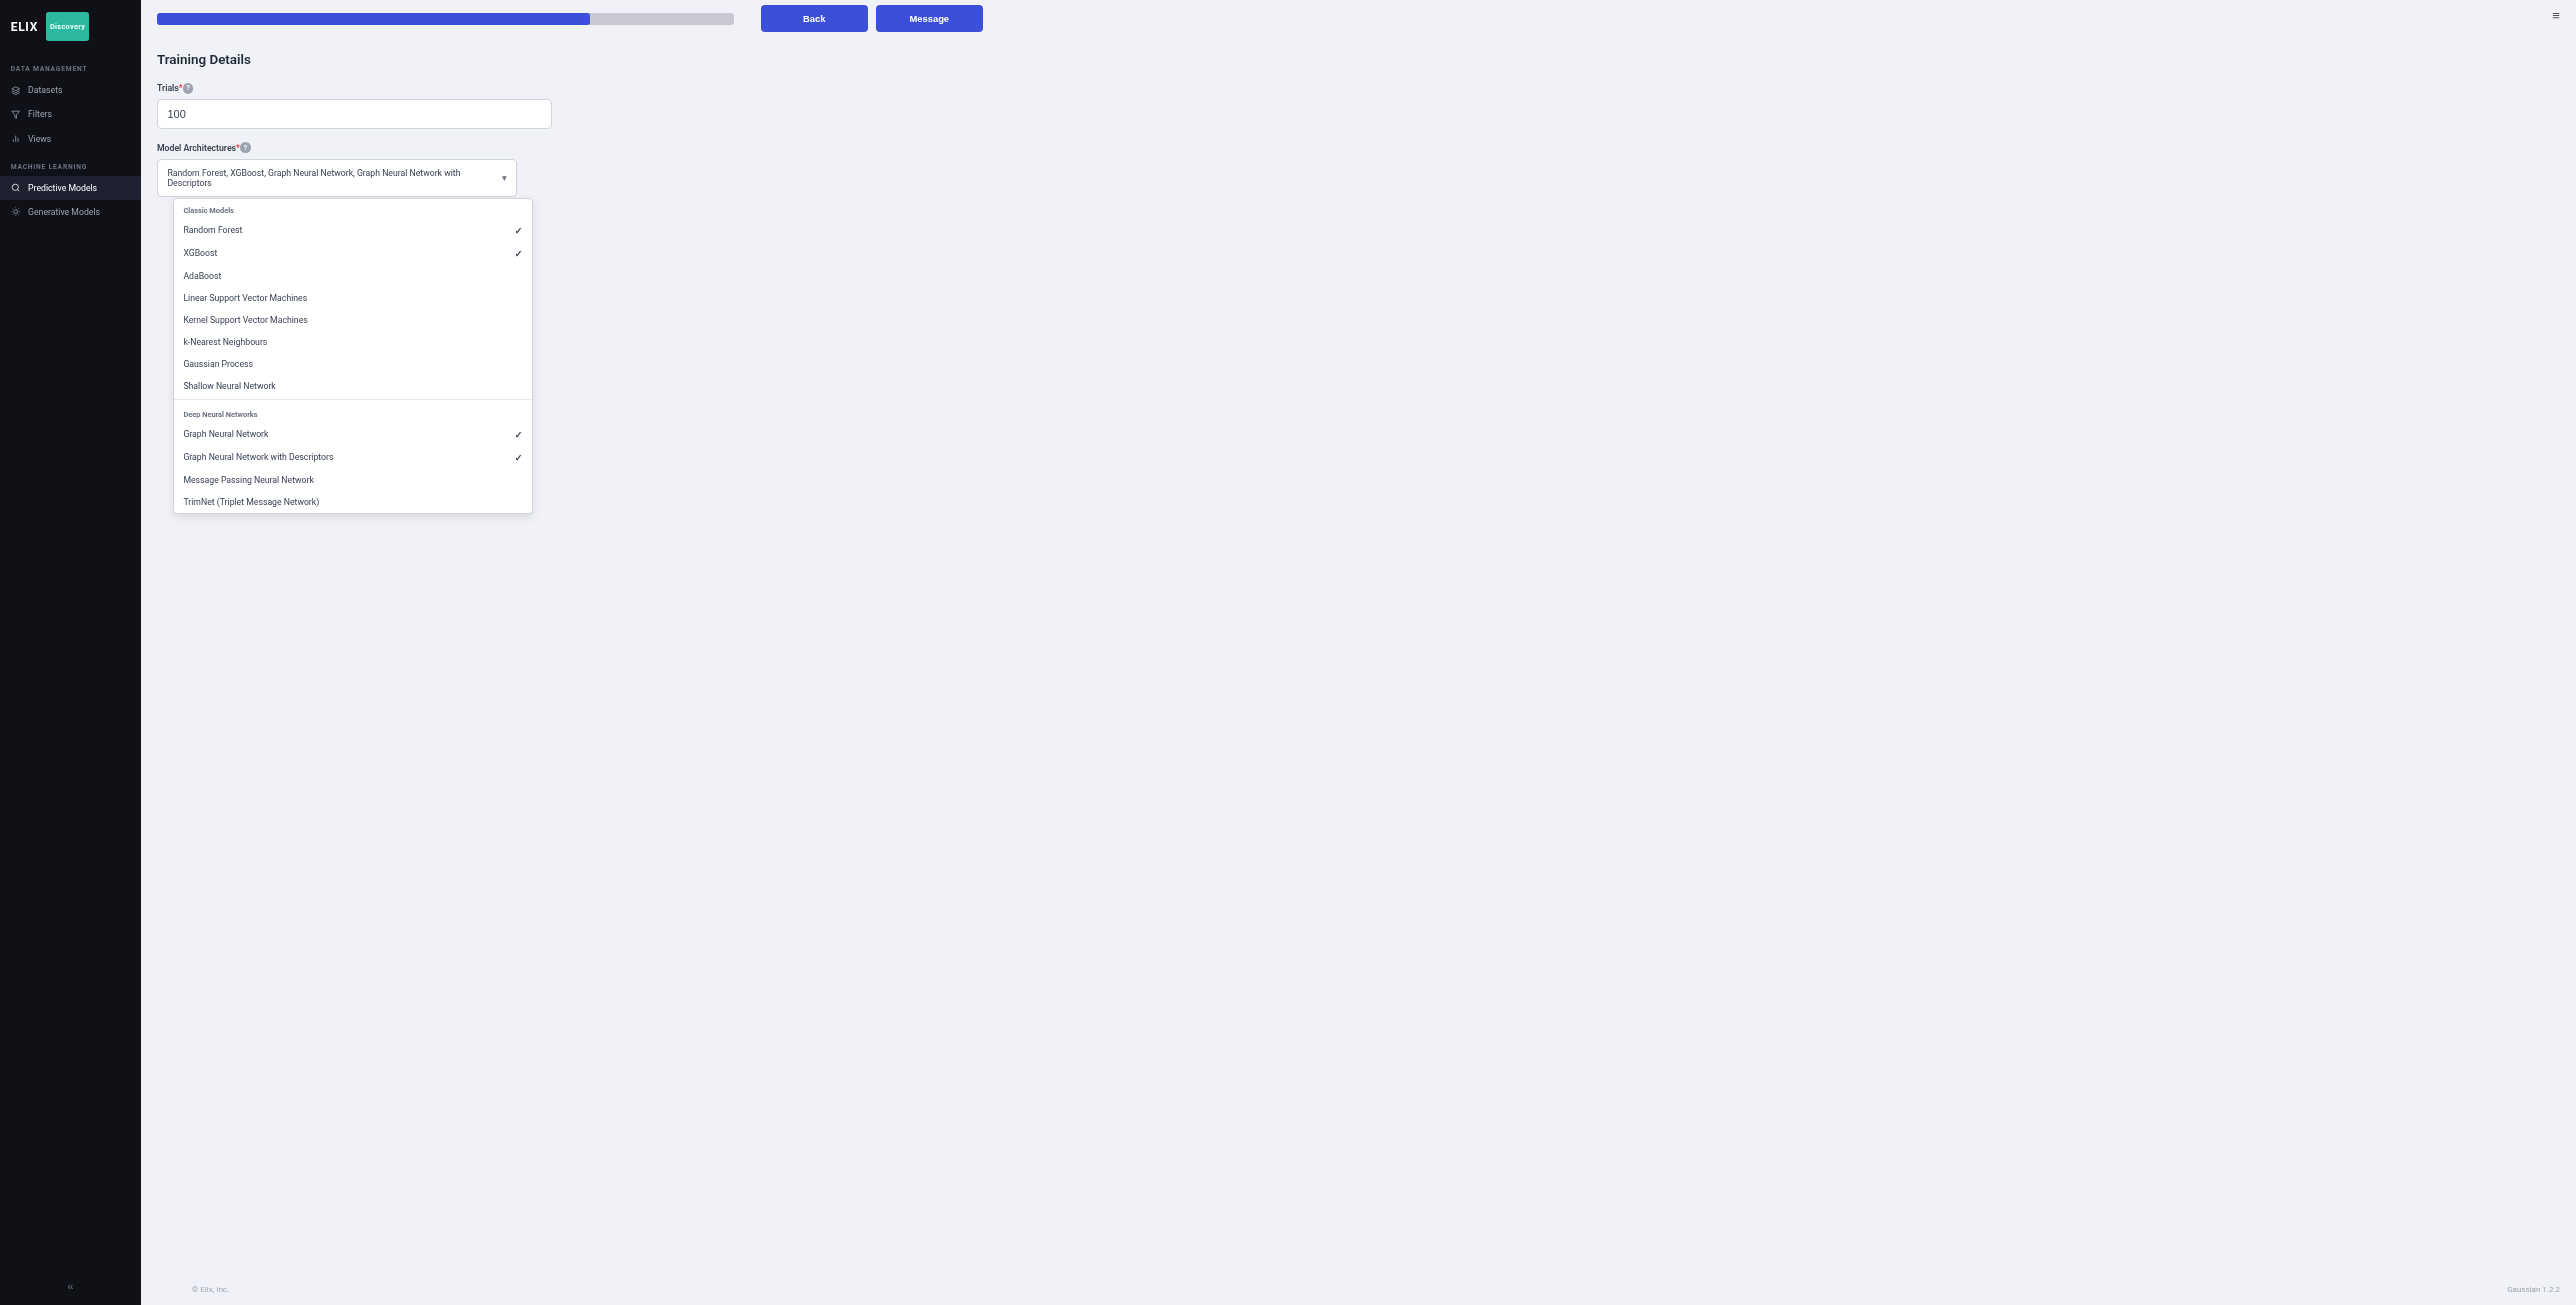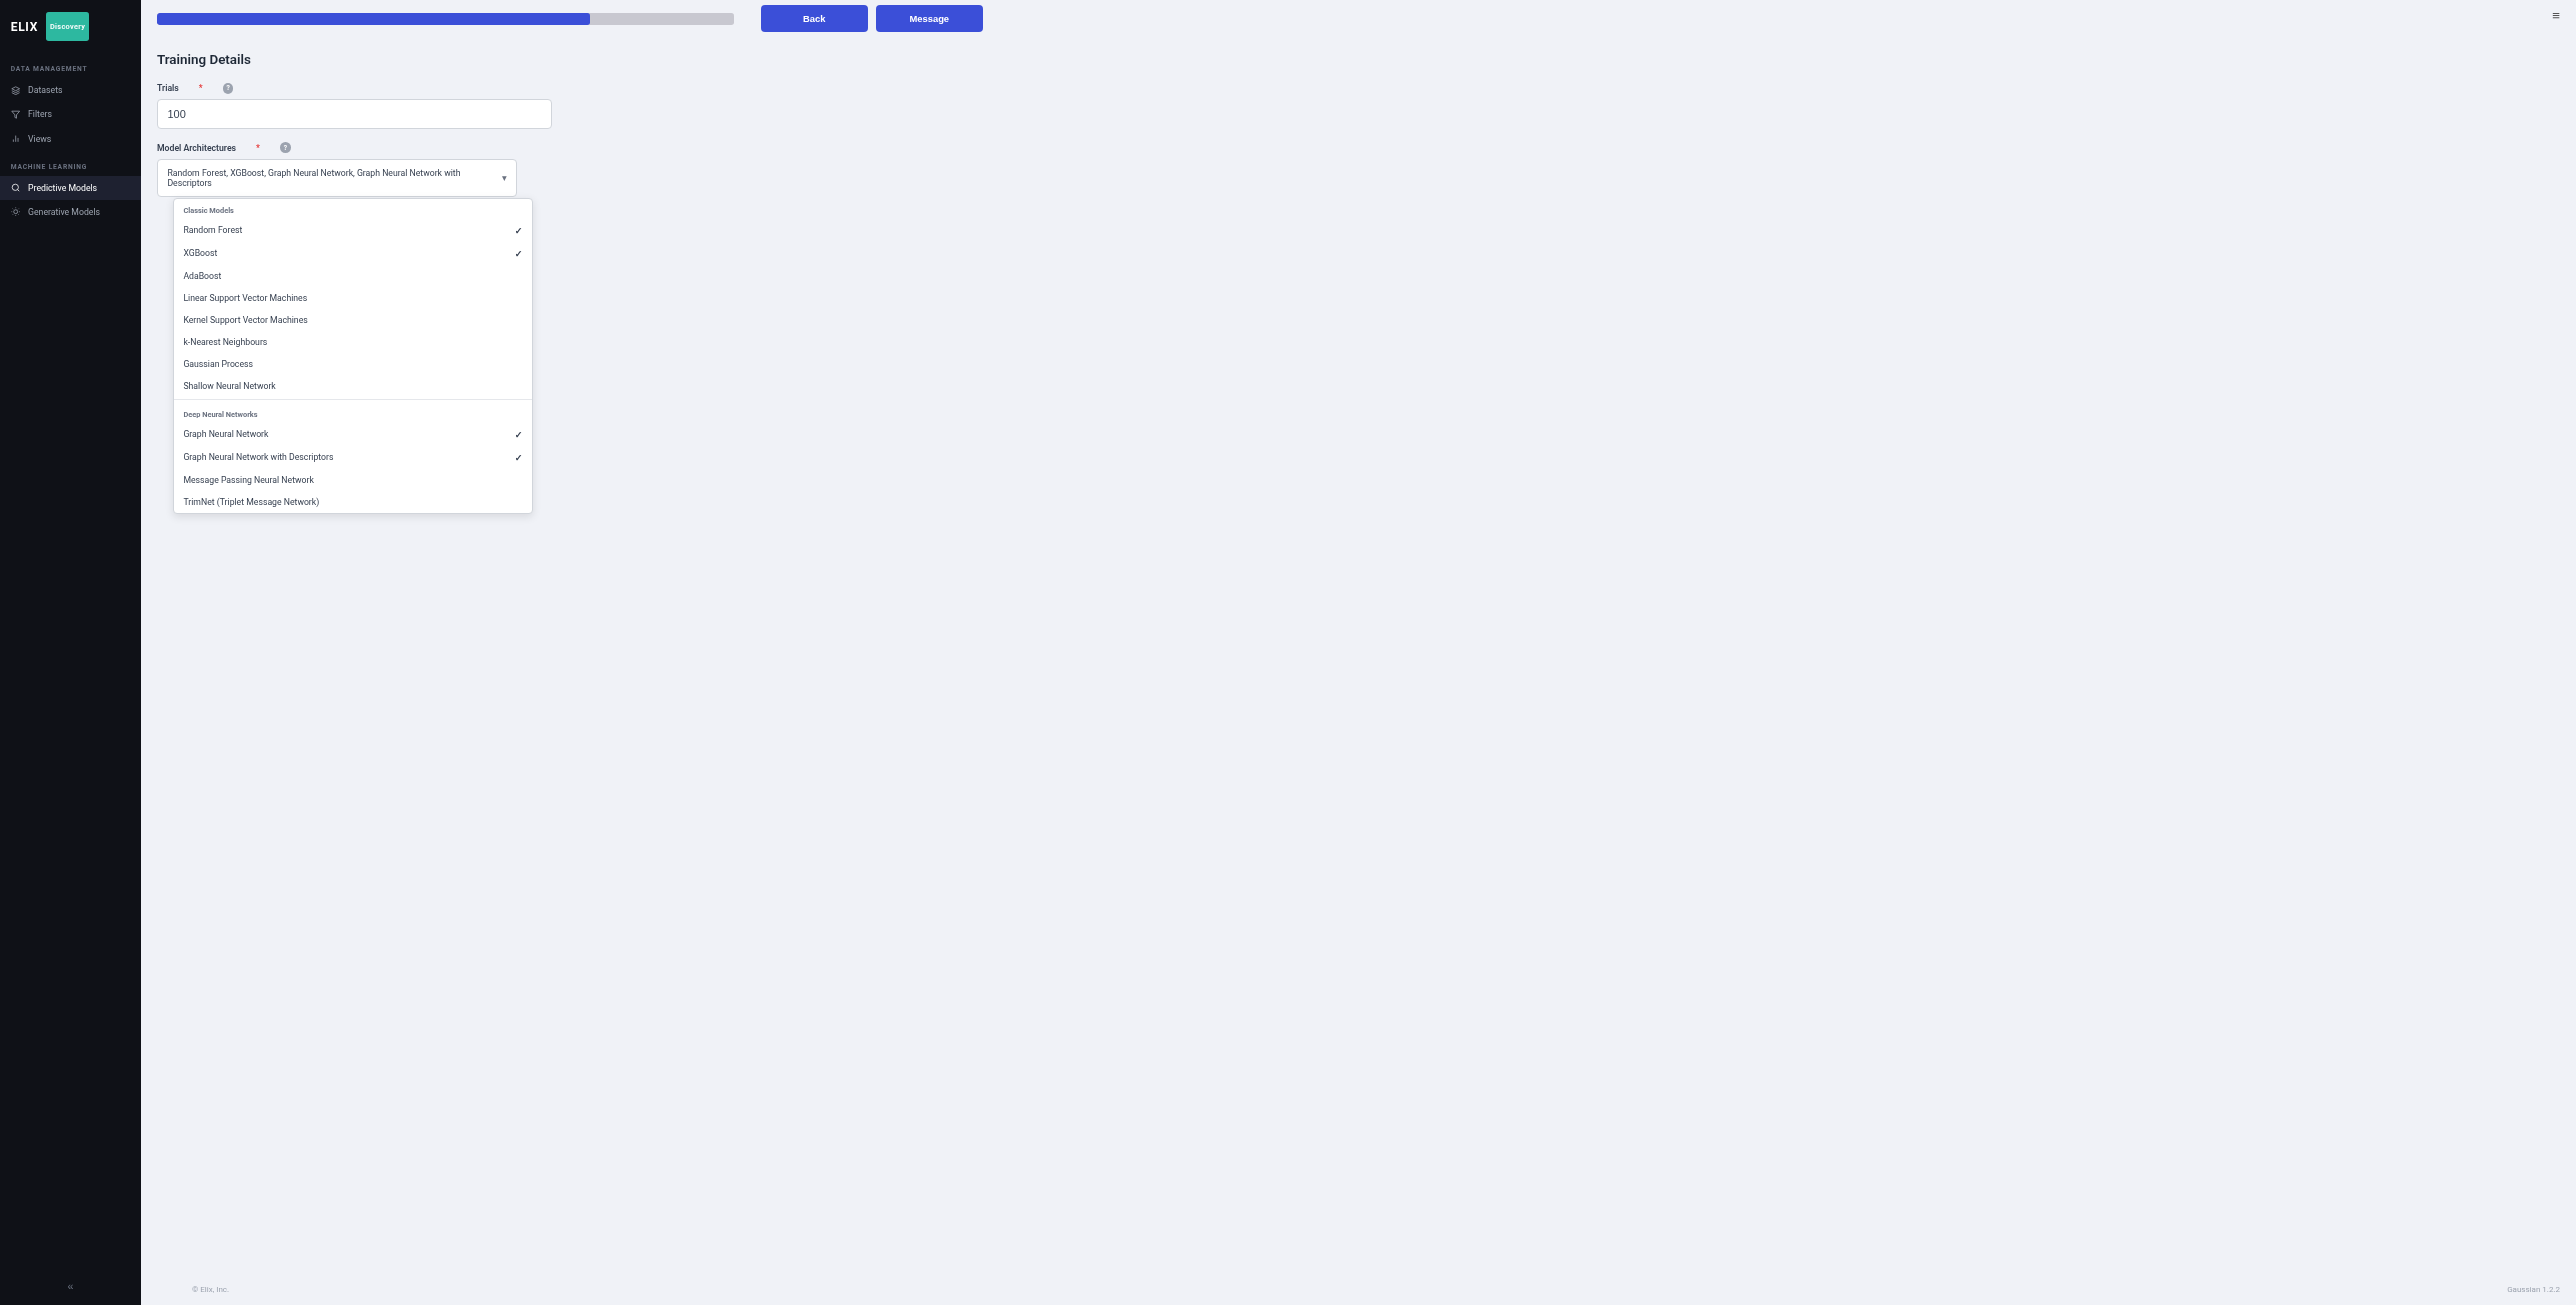--- a/index.html
+++ b/index.html
@@ -195,21 +195,21 @@
       margin-bottom: 16px;
     }
 
     .form-group {
       margin-bottom: 13.4px;
     }
 
     .form-label {
       display: flex;
       align-items: center;
-      gap: 20px;
+      gap: 0;
       font-size: 8.7px;
       font-weight: 600;
       color: #374151;
       margin-bottom: 5.4px;
     }
 
     .required-star {
       color: #e53e3e;
     }
 

